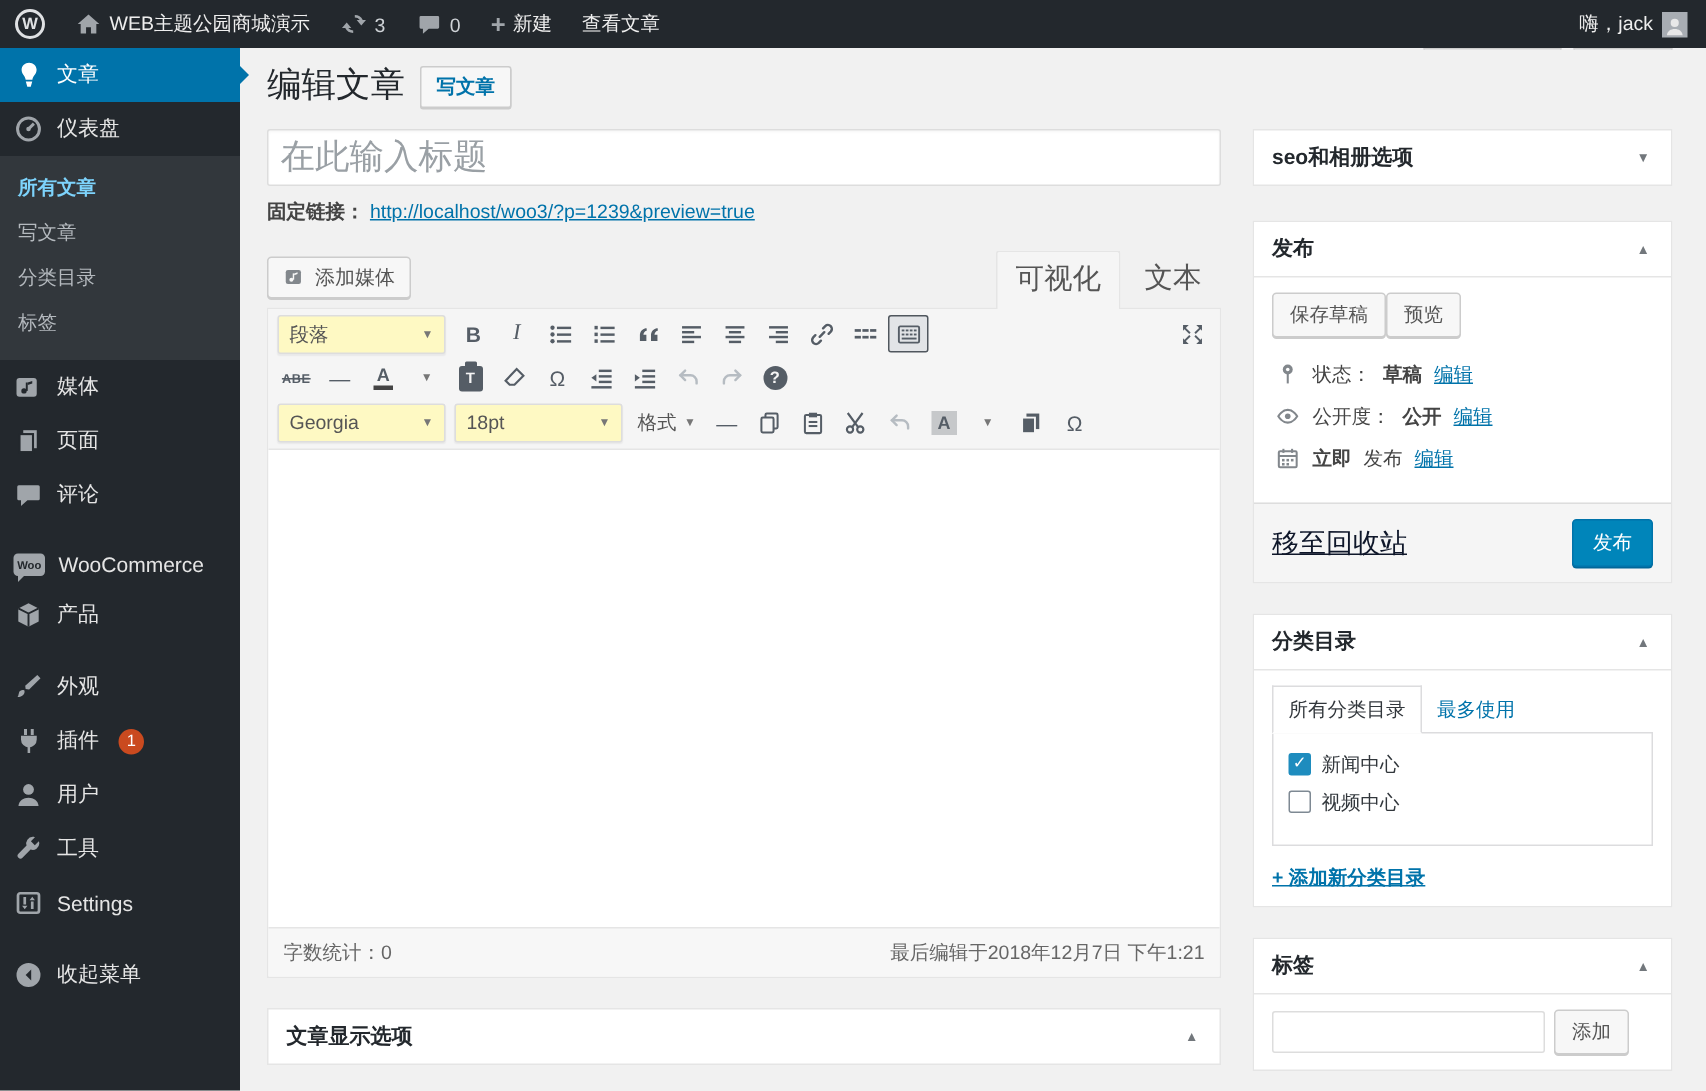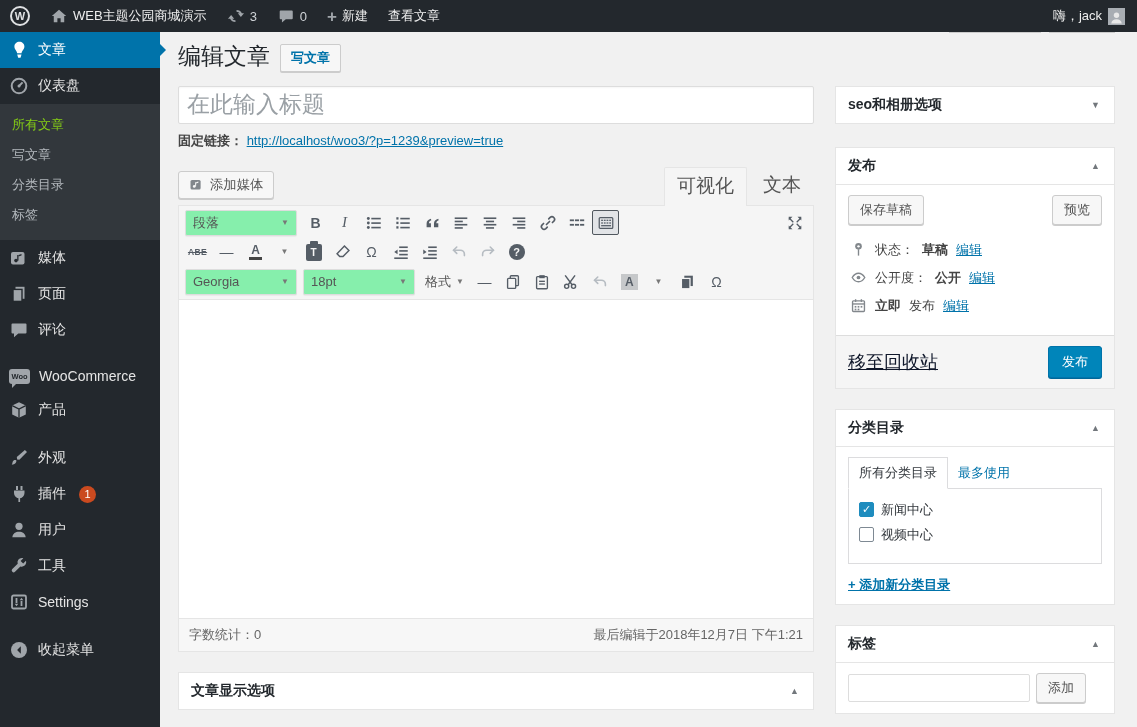--- a/index.html
+++ b/index.html
@@ -21,21 +21,21 @@
 
 
 .sidebar{position:fixed;top:32px;left:0;bottom:0;width:160px;background:#23282d;--punch:#23282d;z-index:40}
 .menu-item{position:relative;display:flex;align-items:center;gap:9px;padding:8px 8px 8px 9px;font-size:14px;color:#e5e5e5;cursor:pointer}
 .menu-item .mi{width:20px;height:20px;color:#a0a5aa;flex:0 0 20px}
 .menu-item.active{background:#0073aa;color:#fff}
 .menu-item.active .mi{color:#fff}
 .menu-item.active::after{content:"";position:absolute;right:-14px;top:50%;margin-top:-8px;border:8px solid transparent;border-left-color:#0073aa}
 .submenu{background:#32373c;padding:6px 0 10px}
 .submenu-item{padding:6px 12px;font-size:13px;color:#b4b9be;cursor:pointer}
-.submenu-item.current{color:#84cc16;font-weight:normal}
+.submenu-item.current{color:#7dd3fc;font-weight:bold}
 .menu-sep{height:12px}
 .badge{min-width:17px;height:17px;border-radius:9px;background:#ca4a1f;color:#fff;font-size:11px;display:inline-flex;align-items:center;justify-content:center;padding:0 4px;margin-left:4px}
 .woo-bubble{position:relative;width:21px;height:15px;background:#a0a5aa;border-radius:3px;color:#23282d;font-size:7.5px;font-weight:bold;display:flex;align-items:center;justify-content:center}
 .woo-bubble::after{content:"";position:absolute;left:3px;bottom:-4px;border:4px solid transparent;border-top-color:#a0a5aa;border-left-color:#a0a5aa}
 
 
 .wrap{margin-left:160px;padding:42px 22px 0 18px;position:relative}
 .screen-meta{position:absolute;top:4px;right:22px;display:flex;gap:8px}
 .meta-btn{background:#fff;border:1px solid #ccc;border-top:none;padding:5px 12px;color:#555;display:flex;align-items:center;gap:6px;cursor:pointer;font-size:13px}
 .meta-btn .car{font-size:8px;color:#72777c}
@@ -60,21 +60,21 @@
 .ed-tab{padding:5px 12px 7px;font-size:19px;color:#555;cursor:pointer;border:1px solid transparent;border-bottom:none;margin-left:3px}
 .ed-tab.active{background:#f5f5f5;border-color:#e5e5e5;color:#555;border-radius:2px 2px 0 0;position:relative;top:1px}
 .editor-box{background:#fff;border:1px solid #e5e5e5}
 .toolbar{--punch:#f5f5f5;background:#f5f5f5;padding:2px 4px;border-bottom:1px solid #e5e5e5}
 .tb-row{display:flex;align-items:center;flex-wrap:nowrap}
 .tb{width:27px;height:25px;margin:2px 1px;display:inline-flex;align-items:center;justify-content:center;color:#555d66;border:1px solid transparent;border-radius:2px;cursor:pointer;background:transparent;flex:0 0 auto}
 .tb svg{width:18px;height:18px}
 .tb.pressed{border-color:#50575e;background:#e2e4e7}
 .tb.disabled{color:#b6bcc2}
 .tb-spacer{flex:1}
-.mce-listbox{display:inline-flex;align-items:center;justify-content:space-between;height:26px;padding:0 7px;background:#86efac;border:1px solid #ddd;border-radius:2px;color:#555;font-size:13px;margin:2px 4px 2px 2px;cursor:pointer;box-shadow:0 1px 1px rgba(0,0,0,.05)}
+.mce-listbox{display:inline-flex;align-items:center;justify-content:space-between;height:26px;padding:0 7px;background:#fef9c3;border:1px solid #ddd;border-radius:2px;color:#555;font-size:13px;margin:2px 4px 2px 2px;cursor:pointer;box-shadow:0 1px 1px rgba(0,0,0,.05)}
 .car{font-size:8px;color:#777;line-height:1}
 .mce-menubtn{display:inline-flex;align-items:center;gap:5px;padding:0 6px;color:#555;font-size:13px;cursor:pointer;height:26px}
 .txt-ic{font-size:14px;line-height:1}
 .ic-bold{font-weight:bold;font-size:14px}
 .ic-italic{font-family:"Liberation Serif",serif;font-style:italic;font-size:15px}
 .ic-strike{font-size:8.5px;font-weight:bold;letter-spacing:.4px;text-decoration:line-through}
 .fore-a{display:flex;flex-direction:column;align-items:center;line-height:1}
 .fore-a .al{font-size:12px;font-weight:bold}
 .fore-a .bar{width:13px;height:3px;background:#444;margin-top:1px}
 .back-a{background:#c6c8ca;font-size:12px;font-weight:bold;padding:2px 4px;line-height:1}
@@ -85,21 +85,21 @@
 .ed-status{display:flex;justify-content:space-between;align-items:center;background:#f7f7f7;border-top:1px solid #e5e5e5;padding:7px 10px;color:#666}
 
 
 .postbox{background:#fff;border:1px solid #e5e5e5;margin-bottom:20px}
 .postbox-header{display:flex;justify-content:space-between;align-items:center;padding:9px 12px;cursor:pointer}
 .postbox-header .pt{font-size:14px;font-weight:bold;color:#23282d}
 .toggle{font-size:9px;color:#72777c;padding:2px}
 .postbox-body{border-top:1px solid #e5e5e5;padding:10px 12px}
 .btn-secondary{background:#f7f7f7;border:1px solid #ccc;border-radius:3px;color:#555;font-size:13px;padding:5px 11px;cursor:pointer;box-shadow:0 1px 0 #ccc}
 .btn-primary{background:#0085ba;border:1px solid #0073aa;border-radius:3px;color:#fff;font-size:13px;padding:6px 13px;cursor:pointer;box-shadow:0 1px 0 #006799}
-.pub-top{display:flex;justify-content:space-between;margin-bottom:16px}
+.pub-top{display:flex;justify-content:flex-start;margin-bottom:16px}
 .misc-row{display:flex;align-items:center;gap:8px;margin:10px 2px;color:#444}
 .misc-row .mi{width:17px;height:17px;color:#82878c;flex:0 0 17px}
 .pub-footer{display:flex;justify-content:space-between;align-items:center;background:#f5f5f5;border-top:1px solid #ddd;padding:10px 12px}
 .trash-link{color:#0f172a;font-size:18px}
 .cat-tabs{display:flex;align-items:flex-end;position:relative;z-index:1}
 .cat-tab{padding:6px 10px;font-size:13px;cursor:pointer}
 .cat-tab.active{background:#fff;border:1px solid #dcdcde;border-bottom-color:#fff;color:#32373c;margin-bottom:-1px}
 .cat-tab.link{color:#0073aa}
 .cat-list{border:1px solid #dcdcde;background:#fff;height:76px;padding:8px 10px;overflow:auto}
 .cat-item{display:flex;align-items:center;gap:7px;line-height:25px;color:#32373c}

